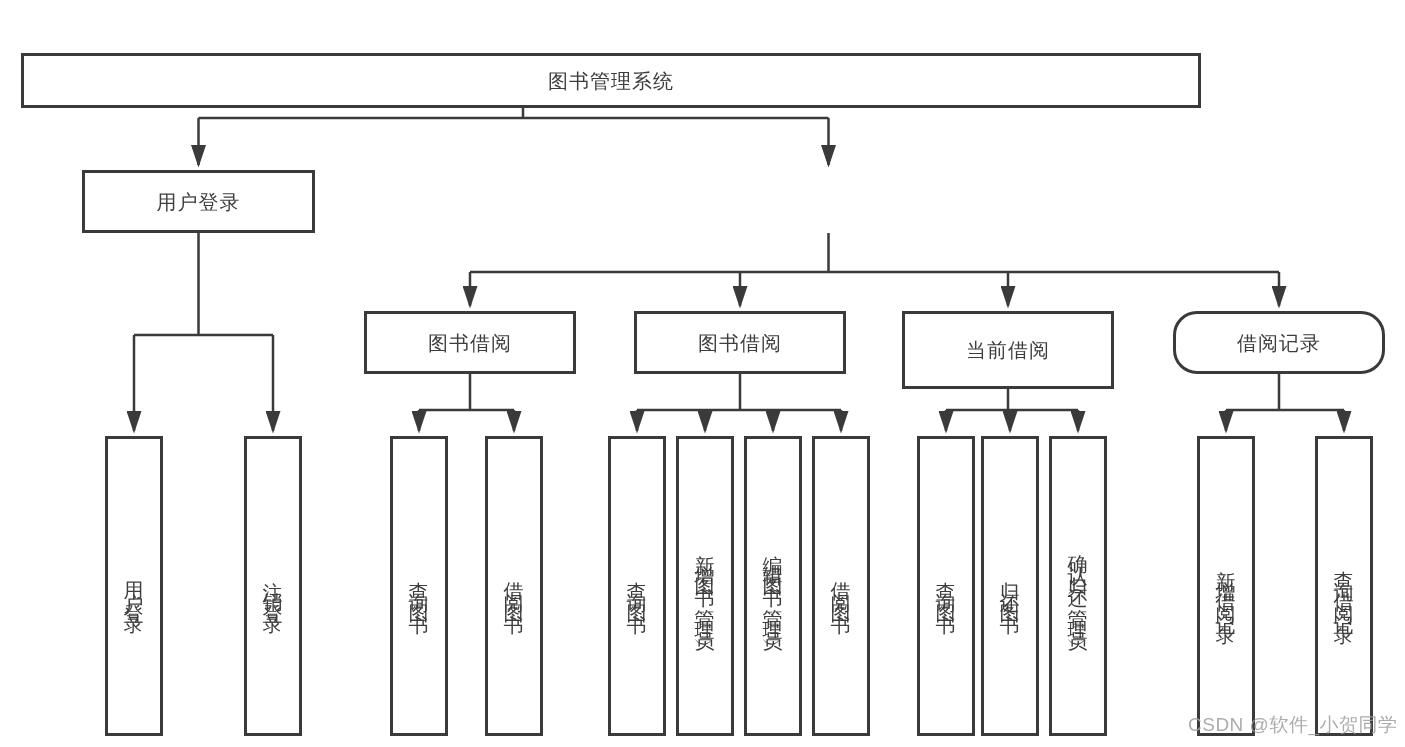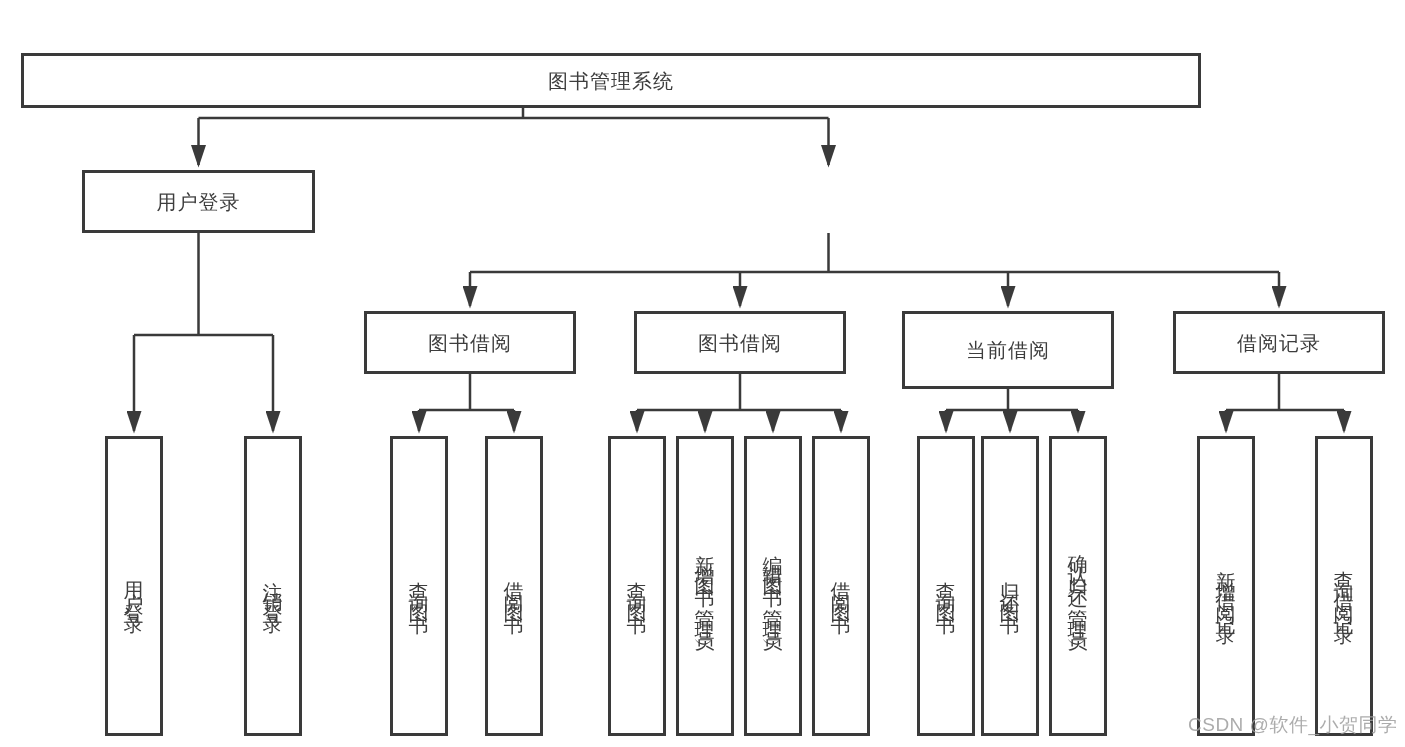--- a/index.html
+++ b/index.html
@@ -93,21 +93,21 @@
     </g>
   </svg>
 
   <div class="box" style="left:21px;top:13px;width:1180px;height:55px;margin-top:40px;">图书管理系统</div>
 
   <div class="box" style="left:82px;top:170px;width:233px;height:63px;">用户登录</div>
 
   <div class="box" style="left:364px;top:311px;width:212px;height:63px;">图书借阅</div>
   <div class="box" style="left:634px;top:311px;width:212px;height:63px;">图书借阅</div>
   <div class="box" style="left:902px;top:311px;width:212px;height:78px;">当前借阅</div>
-  <div class="box" style="left:1173px;top:311px;width:212px;height:63px;">借阅记录</div>
+  <div class="box" style="left:1173px;top:311px;width:212px;height:63px;border-radius:24px;">借阅记录</div>
 
   <div class="box leaf" style="left:105px;top:436px;width:58px;height:300px;">用户登录</div>
   <div class="box leaf" style="left:244px;top:436px;width:58px;height:300px;">注销登录</div>
 
   <div class="box leaf" style="left:390px;top:436px;width:58px;height:300px;">查询图书</div>
   <div class="box leaf" style="left:485px;top:436px;width:58px;height:300px;">借阅图书</div>
 
   <div class="box leaf" style="left:608px;top:436px;width:58px;height:300px;">查询图书</div>
   <div class="box leaf" style="left:676px;top:436px;width:58px;height:300px;">新增图书（管理员）</div>
   <div class="box leaf" style="left:744px;top:436px;width:58px;height:300px;">编辑图书（管理员）</div>

